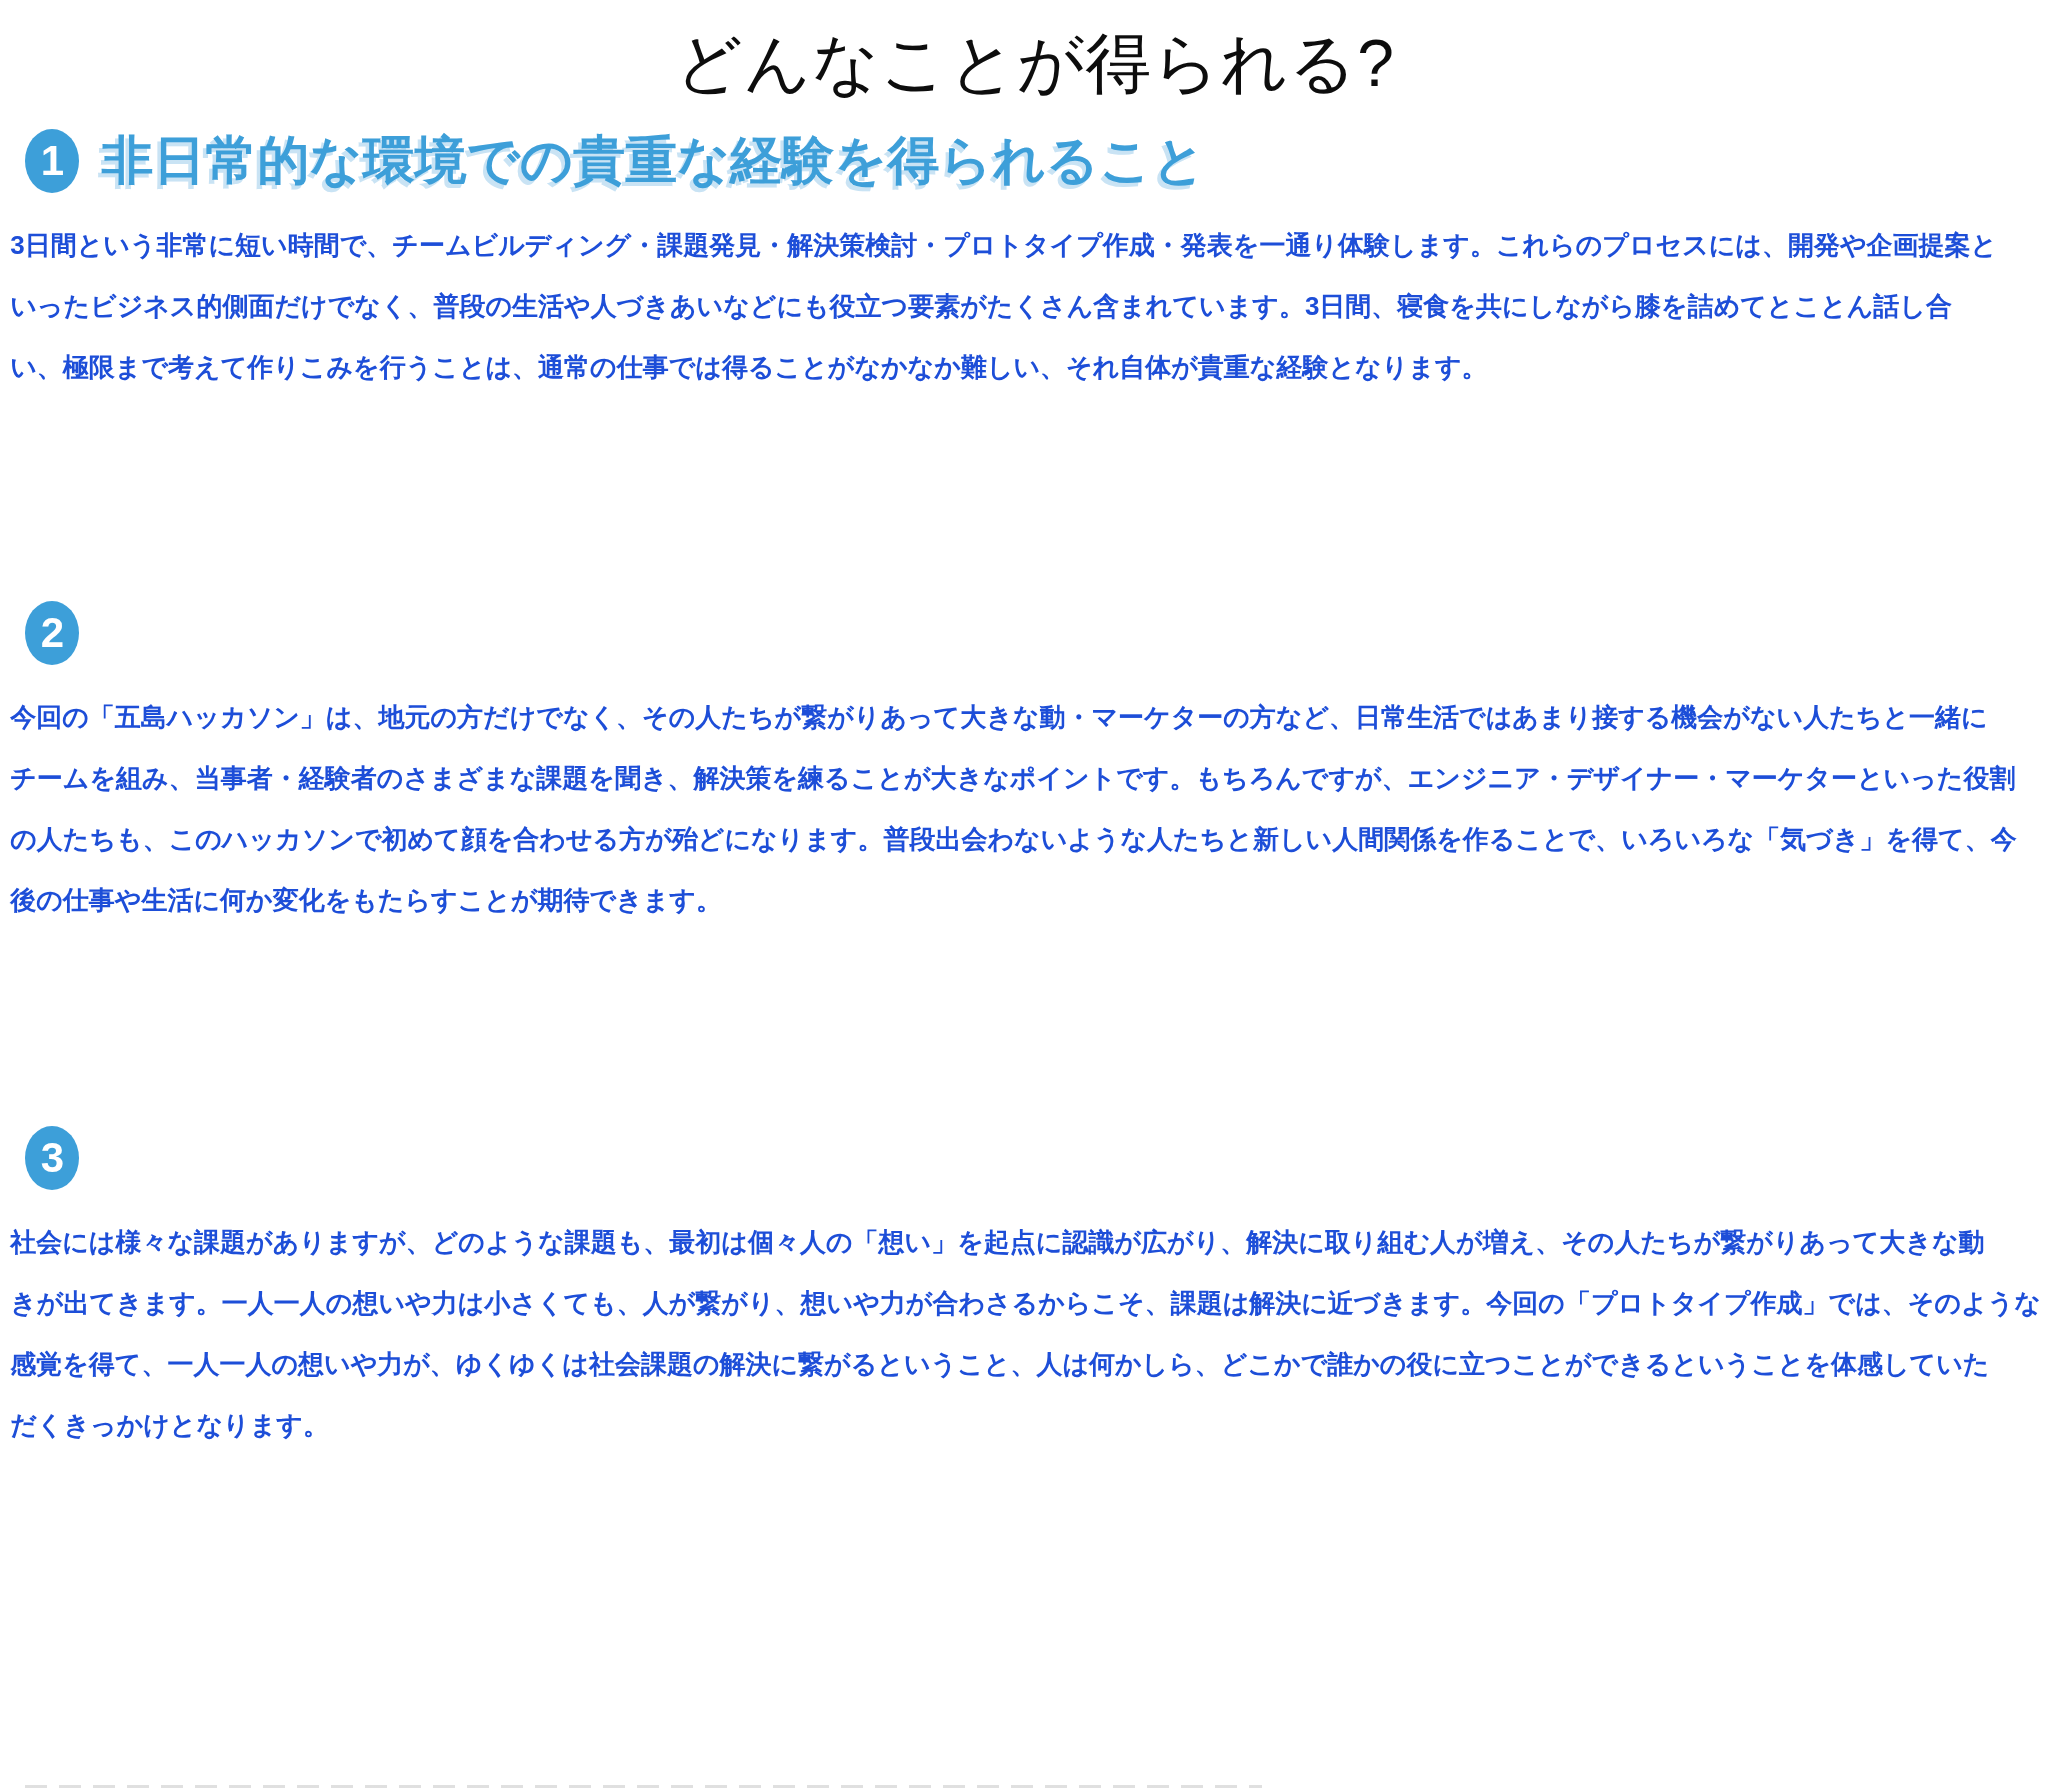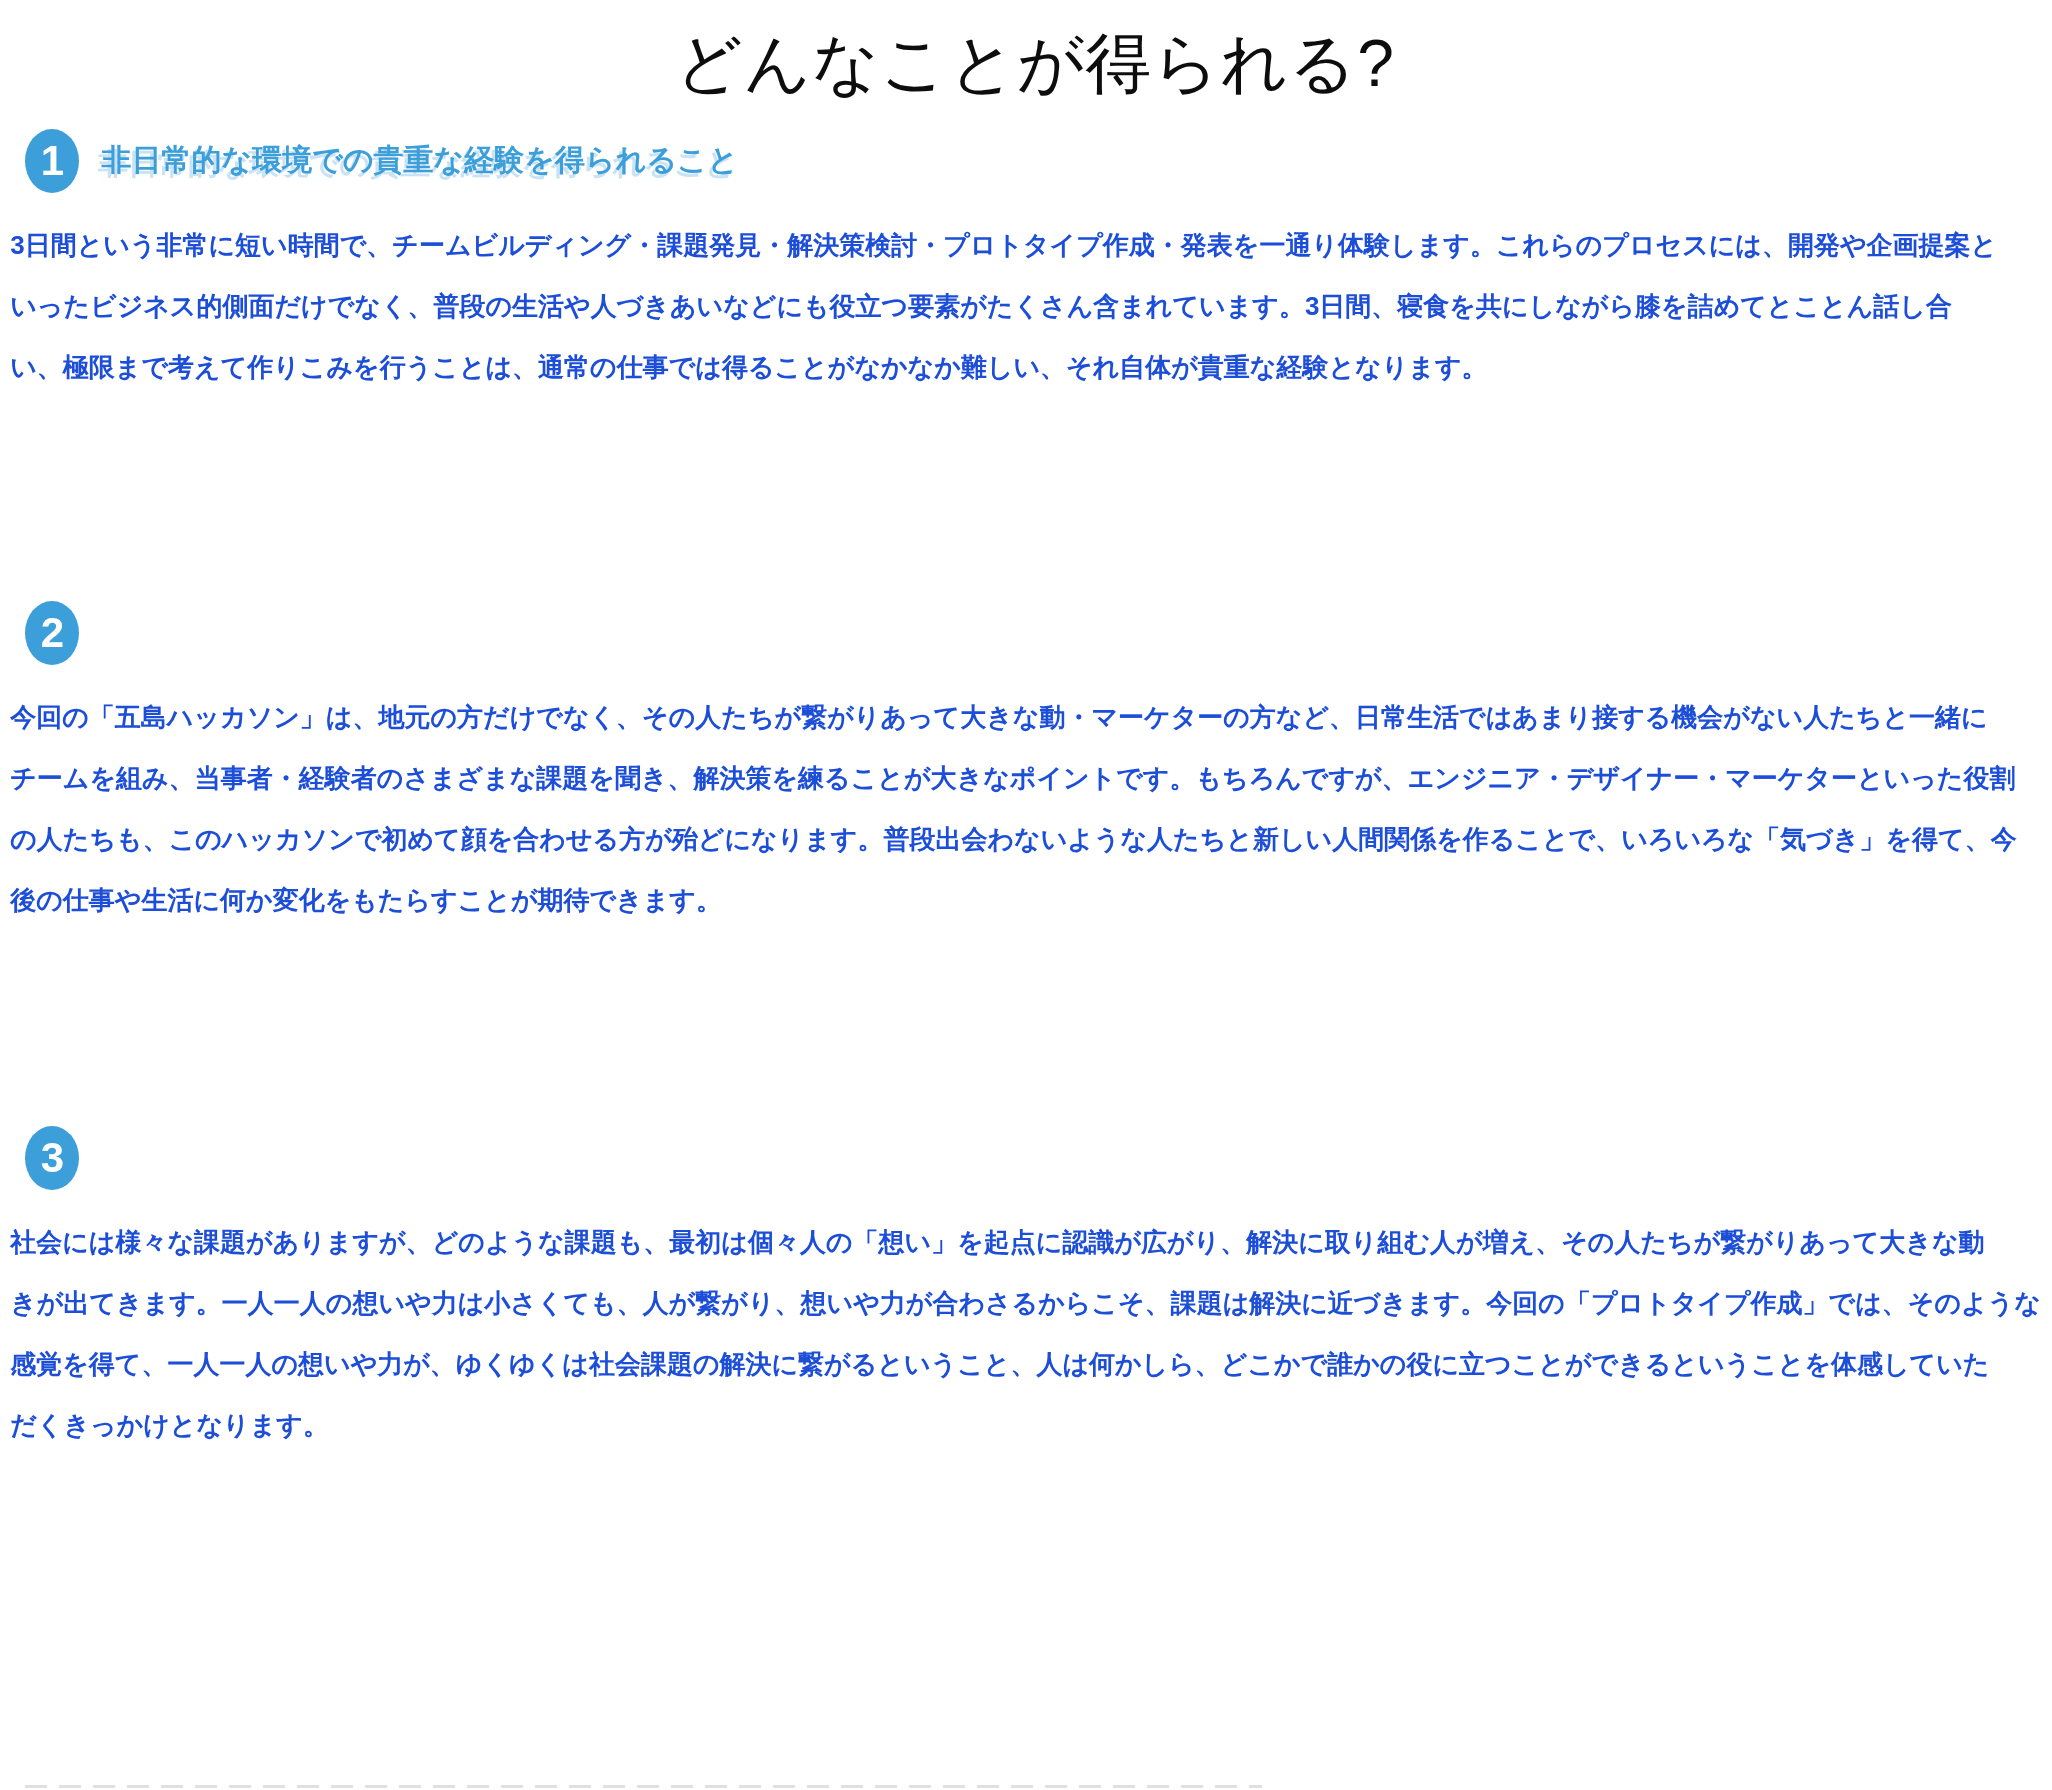--- a/index.html
+++ b/index.html
@@ -78,21 +78,21 @@
     background: #3d9fd9;
     color: #ffffff;
     font-size: 42px;
     font-weight: bold;
     display: flex;
     align-items: center;
     justify-content: center;
   }
   .sec-title {
     margin: 0;
-    font-size: 30px;
+    font-size: 52px;
     font-weight: bold;
     color: #3d9fd9;
     text-shadow: -3.4px 4.2px 0 #c9e3f4;
     white-space: nowrap;
   }
   .sec-body {
     margin: 22px 0 0 0;
     font-size: 26px;
     font-weight: bold;
     line-height: 61px;

